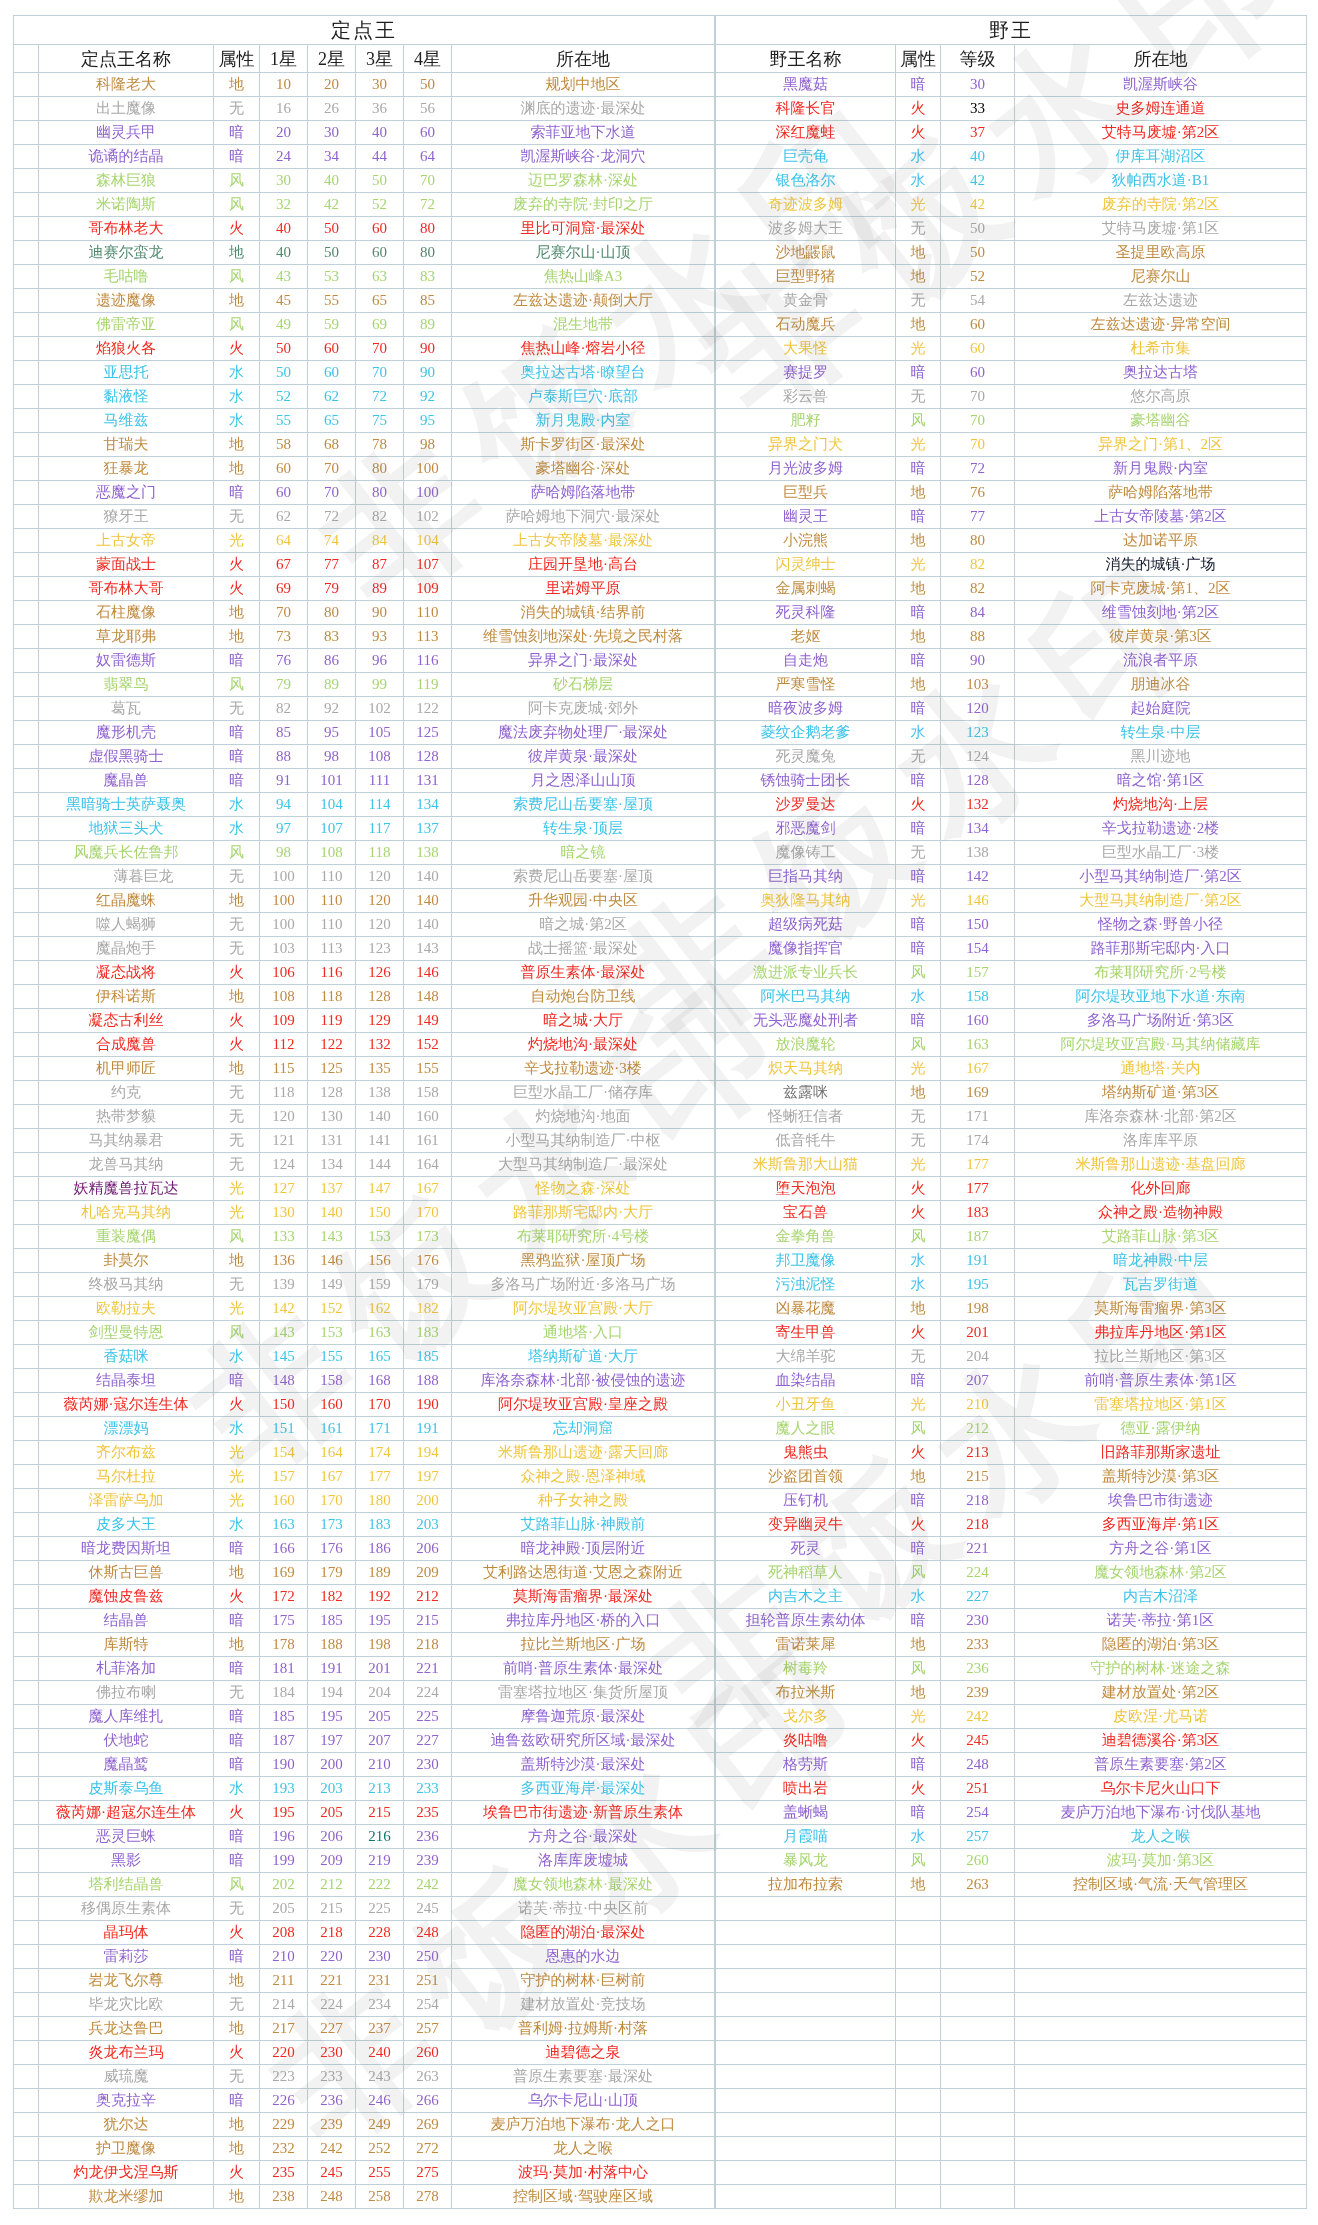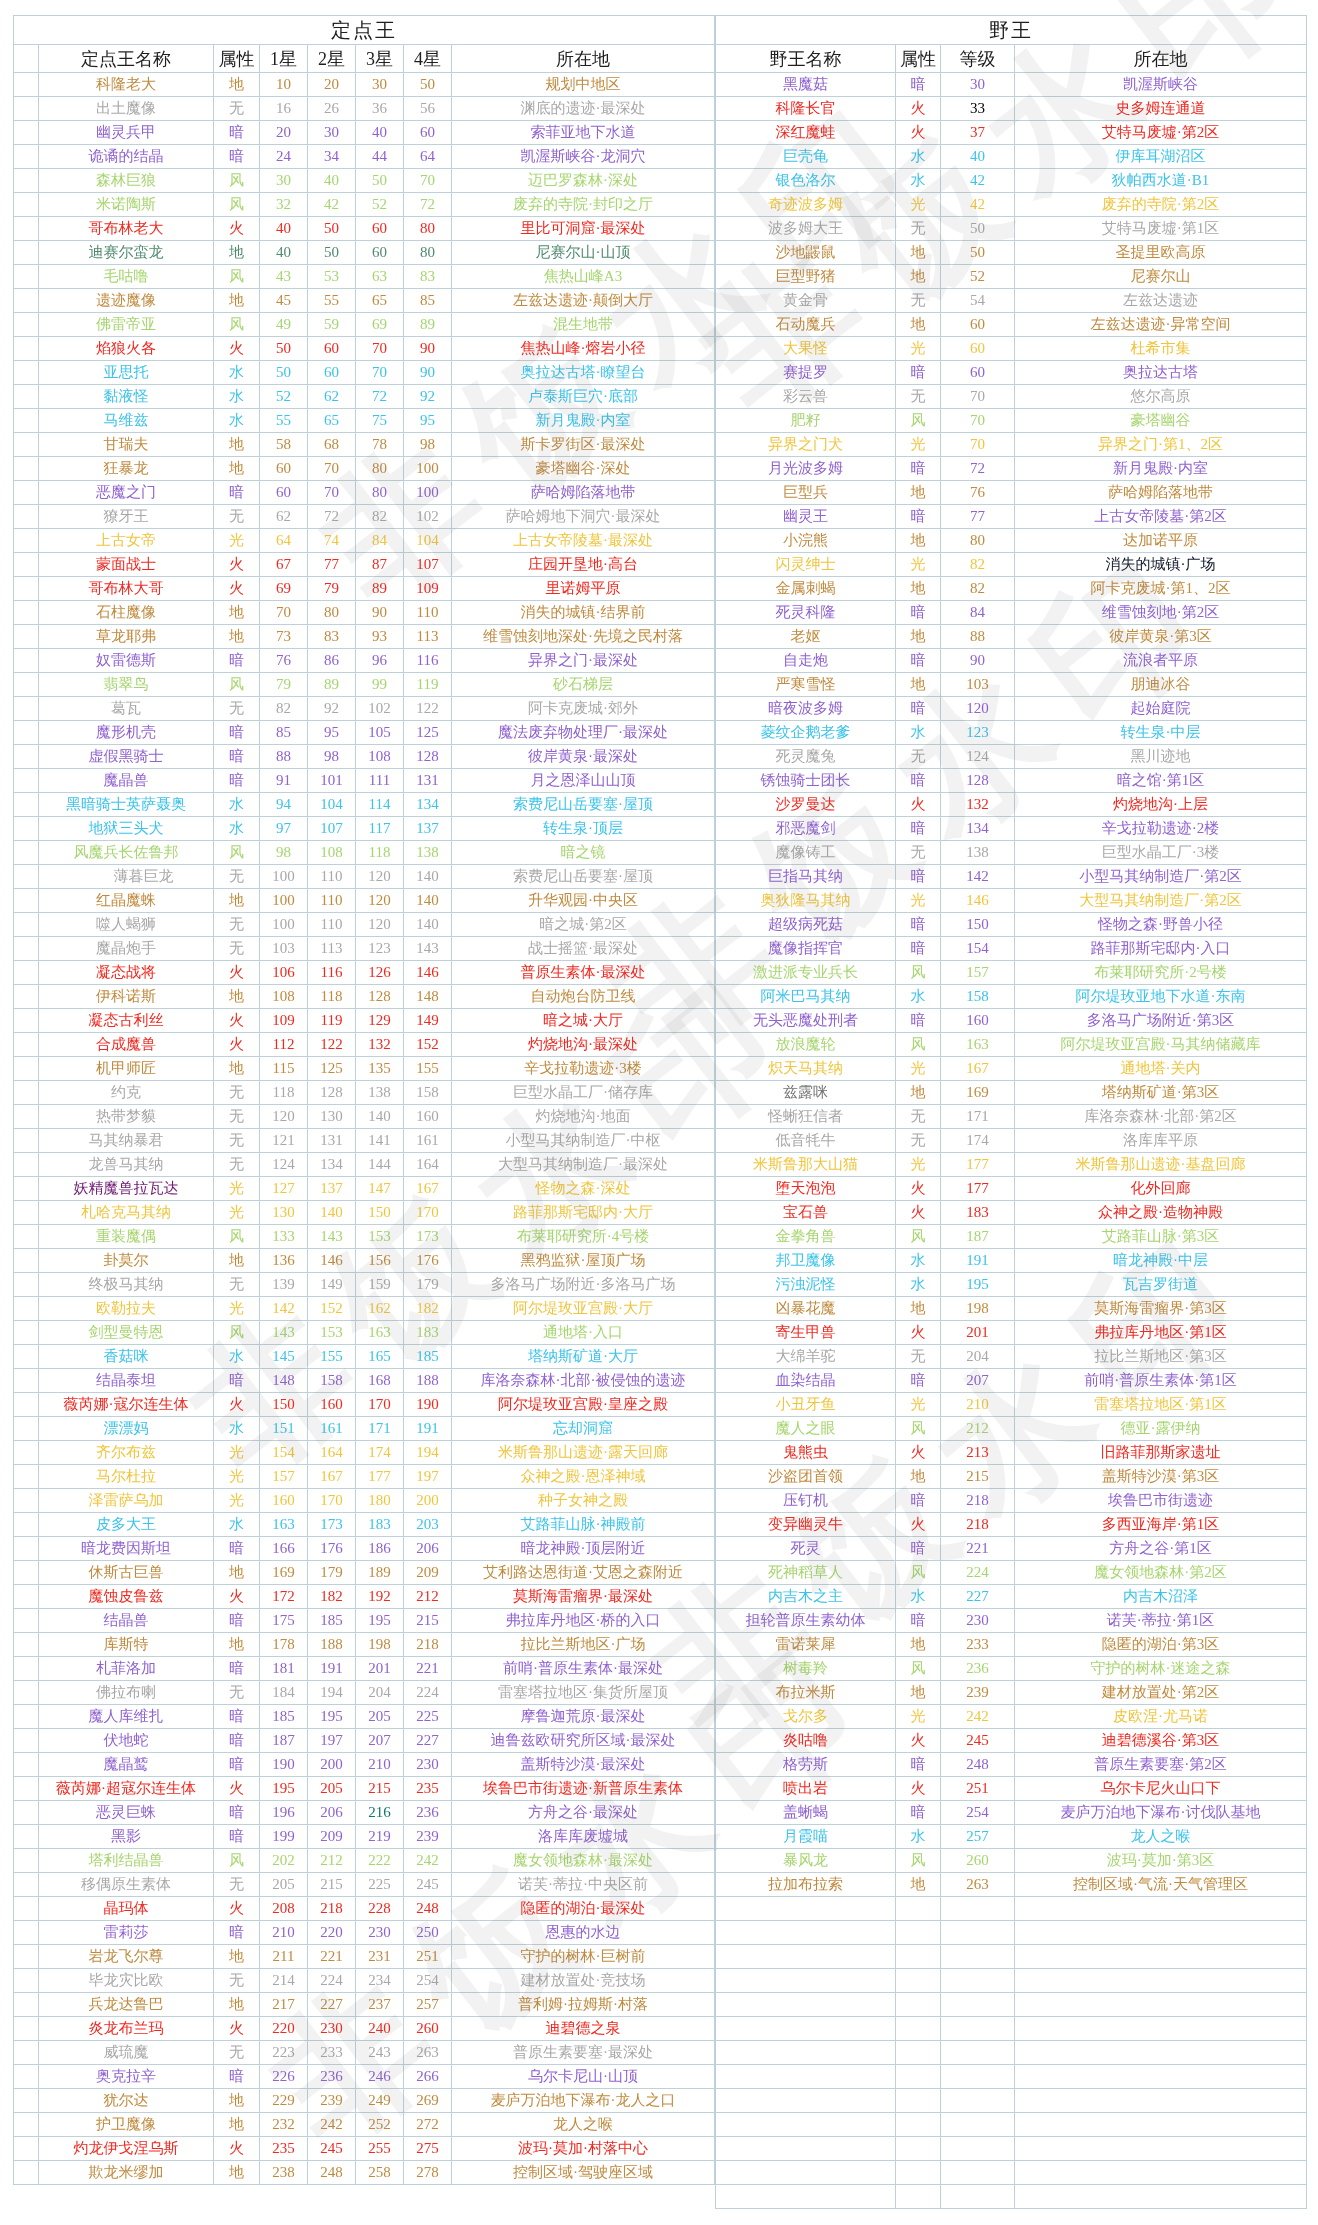--- a/index.html
+++ b/index.html
@@ -772,20 +772,30 @@
           <td style="color: rgb(143, 98, 208);">魔晶鹫</td>
           <td style="color: rgb(143, 98, 208);">暗</td>
           <td style="color: rgb(143, 98, 208);">190</td>
           <td style="color: rgb(143, 98, 208);">200</td>
           <td style="color: rgb(143, 98, 208);">210</td>
           <td style="color: rgb(143, 98, 208);">230</td>
           <td style="color: rgb(143, 98, 208);">盖斯特沙漠·最深处</td>
         </tr>
         <tr class="data-row">
           <td></td>
+          <td style="color: rgb(59, 195, 234);">皮斯泰乌鱼</td>
+          <td style="color: rgb(59, 195, 234);">水</td>
+          <td style="color: rgb(59, 195, 234);">193</td>
+          <td style="color: rgb(59, 195, 234);">203</td>
+          <td style="color: rgb(59, 195, 234);">213</td>
+          <td style="color: rgb(59, 195, 234);">233</td>
+          <td style="color: rgb(59, 195, 234);">多西亚海岸·最深处</td>
+        </tr>
+        <tr class="data-row">
+          <td></td>
           <td style="color: rgb(242, 40, 31);">薇芮娜·超寇尔连生体</td>
           <td style="color: rgb(242, 40, 31);">火</td>
           <td style="color: rgb(242, 40, 31);">195</td>
           <td style="color: rgb(242, 40, 31);">205</td>
           <td style="color: rgb(242, 40, 31);">215</td>
           <td style="color: rgb(242, 40, 31);">235</td>
           <td style="color: rgb(242, 40, 31);">埃鲁巴市街遗迹·新普原生素体</td>
         </tr>
         <tr class="data-row">
           <td></td>

